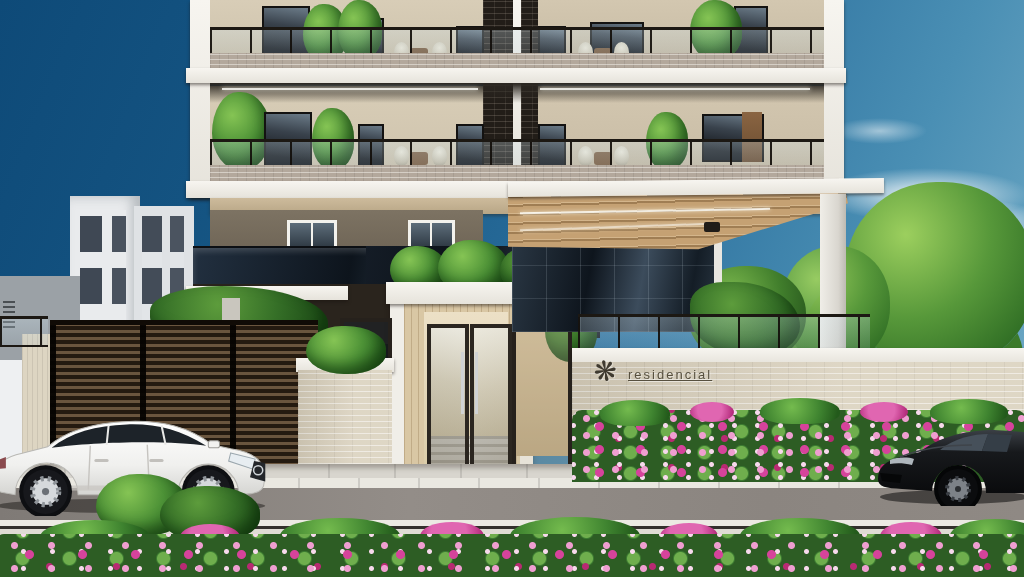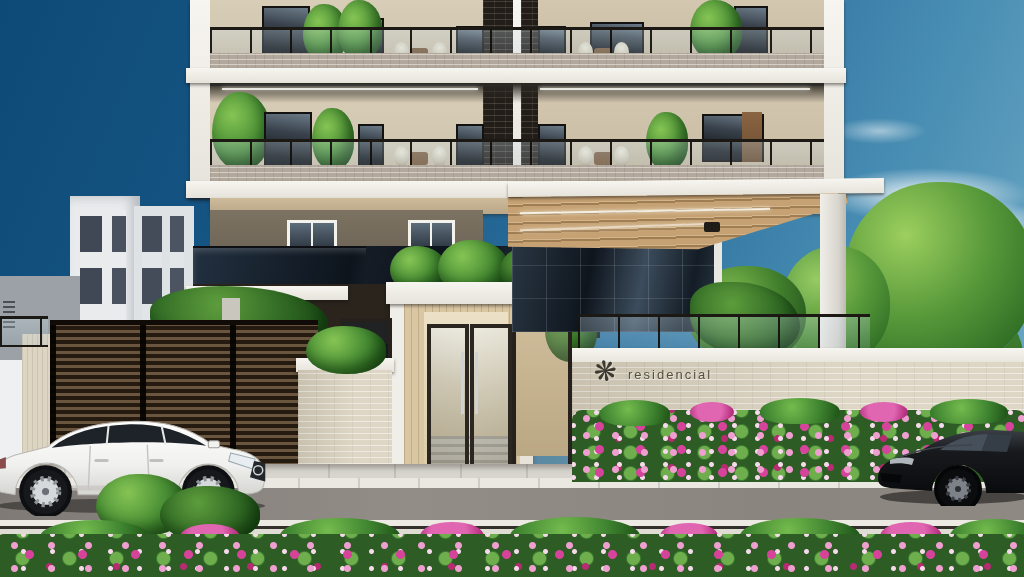--- a/index.html
+++ b/index.html
@@ -77,21 +77,21 @@
   .bed{background-size:37px 23px,53px 31px,29px 17px,67px 37px,47px 27px;border-radius:8px 8px 0 0;}
   .tuft{border-radius:50% 50% 40% 40%;
         background:radial-gradient(circle at 40% 35%,#74bb4e,#3f8430 55%,#235a1b 90%);}
   .bloom{border-radius:50%;
         background:radial-gradient(circle at 45% 40%,#f4b6db,#e066b1 0,#e066b1 45%,#b52d7d 85%);}
 
   
   .signlogo{color:#3f3a30;font-size:28px;line-height:30px;transform:rotate(-10deg);
             text-shadow:1px 1px 1px rgba(255,255,255,.45);}
   .signtext{color:#57503f;font-size:13px;letter-spacing:2px;line-height:18px;
-            text-shadow:1px 1px 1px rgba(255,255,255,.5);}
+            text-shadow:1px 1px 1px rgba(255,255,255,.5);text-decoration:underline;}
 </style>
 </head>
 <body>
 
 <div class="scene">
 
   <div class="abs sky"></div>
   <div class="abs cloud" style="left:820px;top:168px;width:210px;height:54px;"></div>
   <div class="abs cloud" style="left:900px;top:200px;width:150px;height:46px;"></div>
   <div class="abs cloud" style="left:832px;top:118px;width:95px;height:26px;opacity:.55;"></div>

